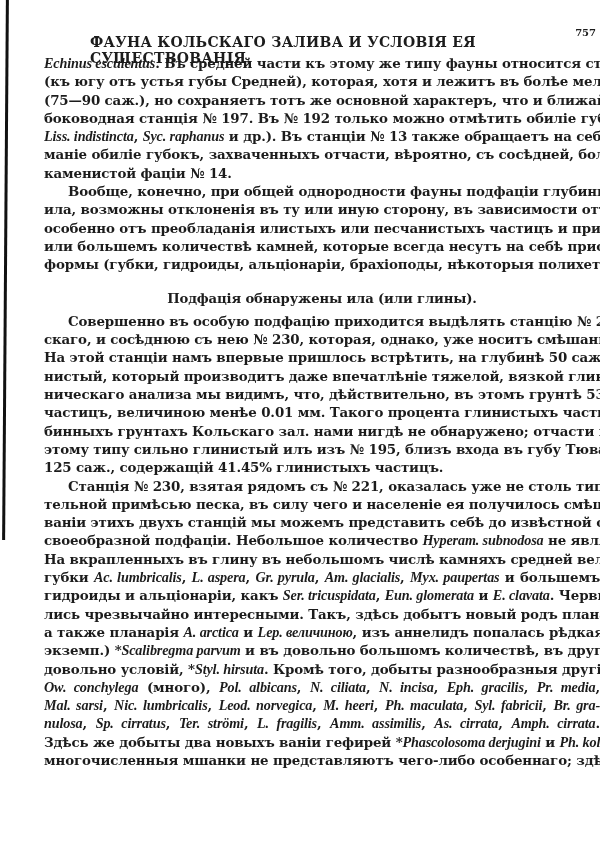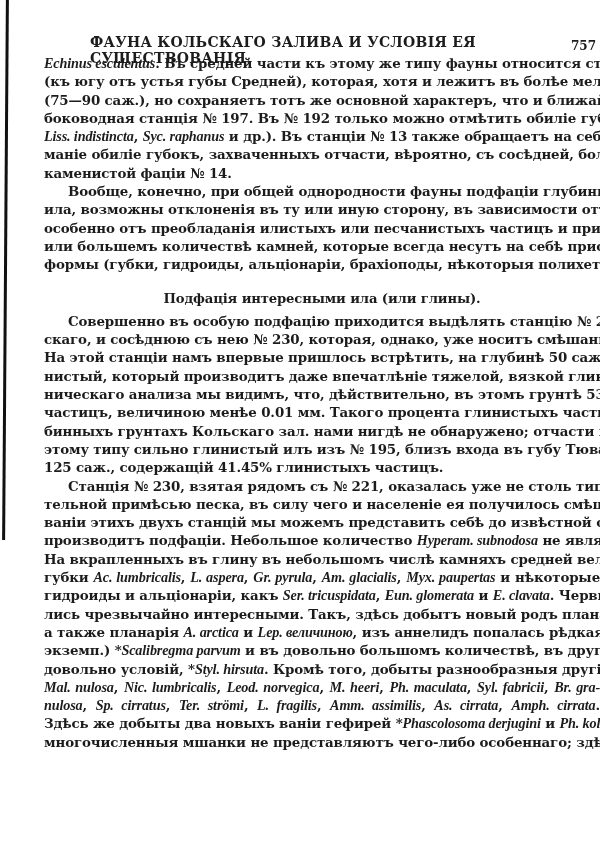--- a/index.html
+++ b/index.html
@@ -11,22 +11,22 @@
     .edge-bar {
       position: absolute; left: 4px; top: 0; width: 3px; height: 540px;
       background: #111; transform: skewX(-0.4deg);
     }
     .running-head {
       position: absolute; top: 34px; left: 90px; right: 8px;
       font-size: 14px; font-weight: bold; letter-spacing: 0.3px;
       font-variant: small-caps;
     }
     .page-number {
-      position: absolute; top: 39px; right: 4px;
-      font-size: 12px; font-weight: bold;
+      position: absolute; top: 27px; right: 4px;
+      font-size: 10px; font-weight: bold;
     }
     .text-block {
       position: absolute; left: 44px; right: 0; top: 54px;
       font-size: 13.4px; line-height: 18.3px; text-align: justify;
       font-weight: bold; letter-spacing: -0.15px;
     }
     .text-block p { margin: 0; }
     .line { display: block; white-space: nowrap; text-align-last: justify; text-align: justify; overflow: hidden; }
     .line.last { text-align-last: left; }
     .heading { text-align: center; font-size: 13.2px; margin: 16px 0 4px 0; }
@@ -51,42 +51,43 @@
       <span class="line"><span>маніе обиліе губокъ, захваченныхъ отчасти, вѣроятно, съ сосѣдней, болѣе мелководной</span></span>
       <span class="line last"><span>каменистой фаціи № 14.</span></span>
     </p>
   <p class="p3">
       <span class="line" style="padding-left: 24px;"><span>Вообще, конечно, при общей однородности фауны подфаціи глубиннаго песчанистаго</span></span>
       <span class="line"><span>ила, возможны отклоненія въ ту или иную сторону, въ зависимости отъ мѣстныхъ условій,</span></span>
       <span class="line"><span>особенно отъ преобладанія илистыхъ или песчанистыхъ частицъ и примѣси въ меньшемъ</span></span>
       <span class="line"><span>или большемъ количествѣ камней, которые всегда несутъ на себѣ присущія имъ животныя</span></span>
       <span class="line last"><span>формы (губки, гидроиды, альціонаріи, брахіоподы, нѣкоторыя полихеты и т. д.).</span></span>
     </p>
-  <div class="heading">Подфація интересными ила (или глины).</div>
+  <div class="heading">Подфація обнаружены ила (или глины).</div>
   <p>
       <span class="line" style="padding-left: 24px;"><span>Совершенно въ особую подфацію приходится выдѣлять станцію № 221, у м. Лѣтин-</span></span>
       <span class="line"><span>скаго, и сосѣднюю съ нею № 230, которая, однако, уже носитъ смѣшанный характеръ.</span></span>
       <span class="line"><span>На этой станціи намъ впервые пришлось встрѣтить, на глубинѣ 50 саж., илъ сильно гли-</span></span>
       <span class="line"><span>нистый, который производитъ даже впечатлѣніе тяжелой, вязкой глины. Изъ таблицы меха-</span></span>
       <span class="line"><span>ническаго анализа мы видимъ, что, дѣйствительно, въ этомъ грунтѣ 53.4% глинистыхъ</span></span>
       <span class="line"><span>частицъ, величиною менѣе 0.01 мм. Такого процента глинистыхъ частицъ въ другихъ глу-</span></span>
       <span class="line"><span>бинныхъ грунтахъ Кольскаго зал. нами нигдѣ не обнаружено; отчасти приближается къ</span></span>
       <span class="line"><span>этому типу сильно глинистый илъ изъ № 195, близъ входа въ губу Тюва, на глубинѣ</span></span>
       <span class="line last"><span>125 саж., содержащій 41.45% глинистыхъ частицъ.</span></span>
     </p>
   <p>
       <span class="line" style="padding-left: 24px;"><span>Станція № 230, взятая рядомъ съ № 221, оказалась уже не столь типичной, съ значи-</span></span>
       <span class="line"><span>тельной примѣсью песка, въ силу чего и населеніе ея получилось смѣшаннаго типа. На осно-</span></span>
       <span class="line"><span>ваніи этихъ двухъ станцій мы можемъ представить себѣ до извѣстной степени населеніе этой</span></span>
-      <span class="line"><span>производитъ подфаціи. Небольшое количество </span><i>Hyperam. subnodosa</i><span> не является типичнымъ.</span></span>
+      <span class="line"><span>своеобразной подфаціи. Небольшое количество </span><i>Hyperam. subnodosa</i><span> не является типичнымъ.</span></span>
       <span class="line"><span>На вкрапленныхъ въ глину въ небольшомъ числѣ камняхъ средней величины обнаружены</span></span>
-      <span class="line"><span>губки </span><i>Ac. lumbricalis</i><span>, </span><i>L. aspera</i><span>, </span><i>Gr. pyrula</i><span>, </span><i>Am. glacialis</i><span>, </span><i>Myx. paupertas</i><span> и нѣкоторые</span></span>
+      <span class="line"><span>губки </span><i>Ac. lumbricalis</i><span>, </span><i>L. aspera</i><span>, </span><i>Gr. pyrula</i><span>, </span><i>Am. glacialis</i><span>, </span><i>Myx. paupertas</i><span> и большемъ</span></span>
       <span class="line"><span>гидроиды и альціонаріи, какъ </span><i>Ser. tricuspidata</i><span>, </span><i>Eun. glomerata</i><span> и </span><i>E. clavata</i><span>. Черви оказа-</span></span>
       <span class="line"><span>лись чрезвычайно интересными. Такъ, здѣсь добытъ новый родъ планарій </span></span>
       <span class="line"><span>а также планарія </span><i>A. arctica</i><span> и </span><i>Lep. величиною</i><span>, изъ аннелидъ попалась рѣдкая (единств.</span></span>
       <span class="line"><span>экземп.) *</span><i>Scalibregma parvum</i><span> и въ довольно большомъ количествѣ, въ другихъ мѣстахъ</span></span>
       <span class="line"><span>довольно условій, *</span><i>Styl. hirsuta</i><span>. Кромѣ того, добыты разнообразныя другія полихеты:</span></span>
-      <span class="line"><i>Mal. nulosa</i><span>, </span><i>Nic. lumbricalis</i><span>, </span><i>Leod. norvegica</i><span>, </span><i>M. heeri</i><span>, </span><i>Ph. maculata</i><span>, </span><i>Syl. fabricii</i><span>, </span><i>Br. gra-</i></span>
+      <span class="line"><i>Ow. conchylega</i><span> (много), </span><i>Pol. albicans</i><span>, </span><i>N. ciliata</i><span>, </span><i>N. incisa</i><span>, </span><i>Eph. gracilis</i><span>, </span><i>Pr. media</i><span>,</span></span>
+      <span class="line"><i>Mal. sarsi</i><span>, </span><i>Nic. lumbricalis</i><span>, </span><i>Leod. norvegica</i><span>, </span><i>M. heeri</i><span>, </span><i>Ph. maculata</i><span>, </span><i>Syl. fabricii</i><span>, </span><i>Br. gra-</i></span>
       <span class="line"><i>nulosa</i><span>, </span><i>Sp. cirratus</i><span>, </span><i>Ter. strömi</i><span>, </span><i>L. fragilis</i><span>, </span><i>Amm. assimilis</i><span>, </span><i>As. cirrata</i><span>, </span><i>Amph. cirrata</i><span>.</span></span>
       <span class="line"><span>Здѣсь же добыты два новыхъ ваніи гефирей *</span><i>Phascolosoma derjugini</i><span> и </span><i>Ph. kolense</i></span>
       <span class="line last"><span>многочисленныя мшанки не представляютъ чего-либо особеннаго; здѣсь найдены довольно</span></span>
     </p>
 </div>
 
 </body></html>

